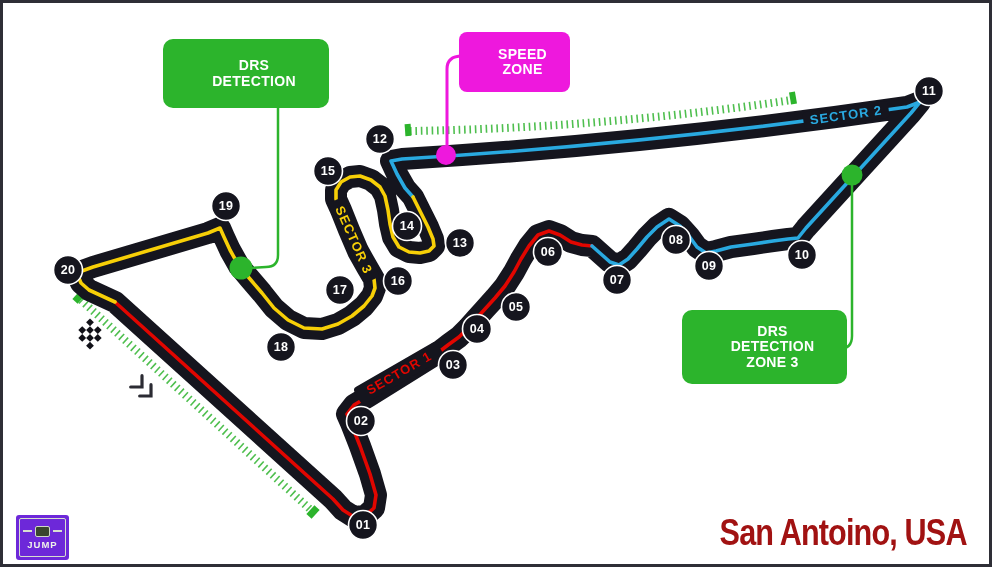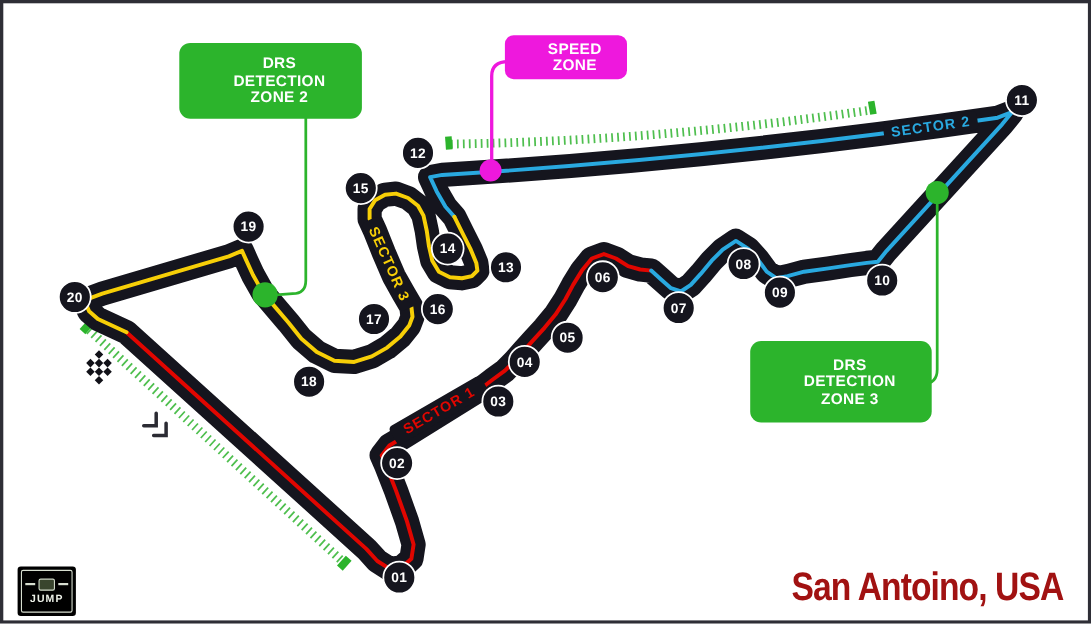--- a/index.html
+++ b/index.html
@@ -8,21 +8,21 @@
     border:3px solid #2e2e36;box-sizing:border-box;overflow:hidden;
     font-family:"Liberation Sans",sans-serif;
   }
   .map-svg{position:absolute;left:0;top:0;}
   .callout{
     position:absolute;color:#fff;font-weight:bold;text-align:center;
     border-radius:10px;display:flex;flex-direction:column;justify-content:center;
     line-height:1.1;font-size:14px;letter-spacing:.3px;padding-left:16px;
   }
   .callout-drs2{left:160px;top:36px;width:150px;height:69px;}
-  .callout-speed{left:456px;top:29px;width:95px;height:40px;border-radius:8px;}
+  .callout-speed{left:456px;top:29px;width:95px;height:60px;border-radius:8px;}
   .callout-drs1{left:679px;top:307px;width:149px;height:74px;}
   .location-text{
     position:absolute;right:22px;top:509px;font-size:36px;font-weight:bold;
     transform:scaleX(.85);transform-origin:100% 50%;letter-spacing:-1px;white-space:nowrap;
   }
   .jump-btn{
     position:absolute;left:13px;top:512px;width:53px;height:45px;
     border:none;border-radius:3px;padding:0;cursor:pointer;display:block;
   }
   .jump-frame{
@@ -169,37 +169,36 @@
         <circle cx="223" cy="203" r="14.5" fill="#15151e" stroke="#ffffff" stroke-width="1.6"></circle>
         <text x="223" y="207.3" class="turn-num">19</text>
         <circle cx="65" cy="267" r="14.5" fill="#15151e" stroke="#ffffff" stroke-width="1.6"></circle>
         <text x="65" y="271.3" class="turn-num">20</text>
       </g>
   </svg>
 
   <div class="callout callout-drs2" style="background: rgb(44, 180, 44);">
     <div>DRS</div>
     <div>DETECTION</div>
-    <div>ZONE 2</div>
   </div>
 
   <div class="callout callout-speed" style="background: rgb(238, 24, 221);">
     <div>SPEED</div>
     <div>ZONE</div>
   </div>
 
   <div class="callout callout-drs1" style="background: rgb(44, 180, 44);">
     <div>DRS</div>
     <div>DETECTION</div>
     <div>ZONE 3</div>
   </div>
 
   <div class="location-text" style="color: rgb(161, 18, 18);">San Antoino, USA</div>
 
-  <button class="jump-btn" style="background: #000000;">
+  <button class="jump-btn" style="background: #6d28d9;">
     <span class="jump-frame">
       <span class="jump-row">
         <span class="jump-dash"></span>
         <span class="jump-icon"></span>
         <span class="jump-dash"></span>
       </span>
       <span class="jump-label">JUMP</span>
     </span>
   </button>
 

